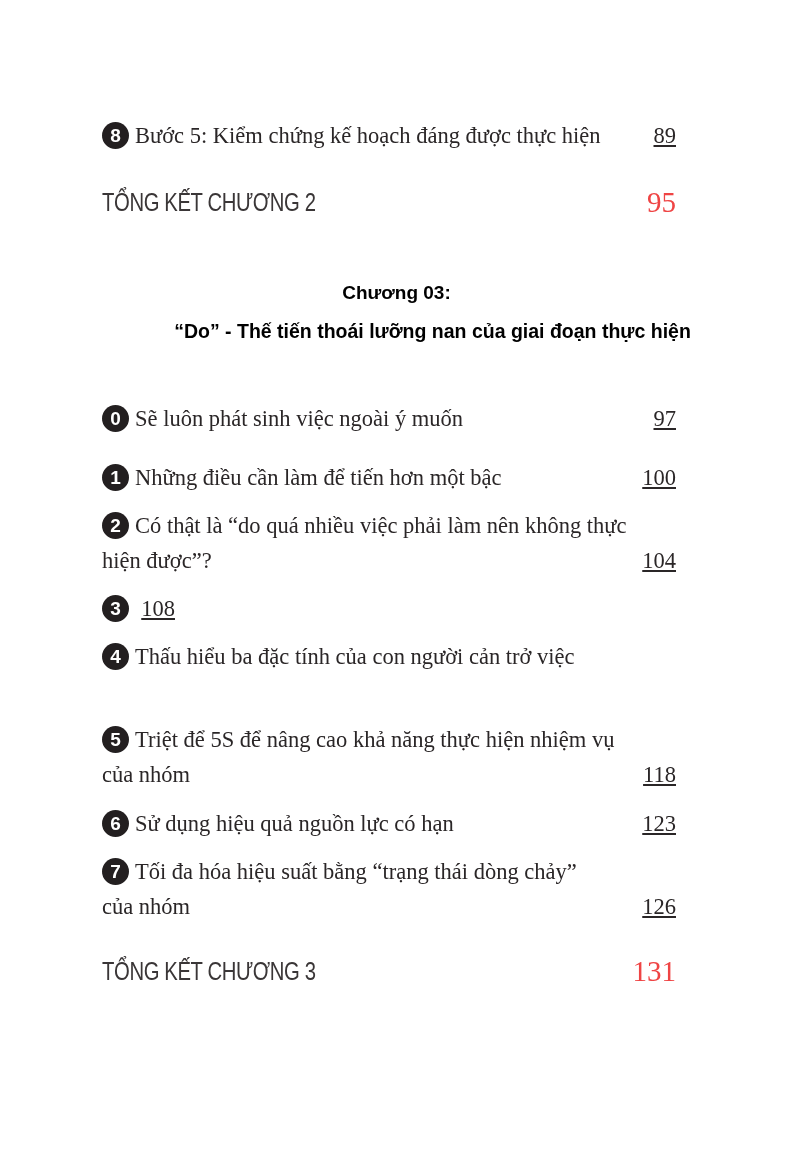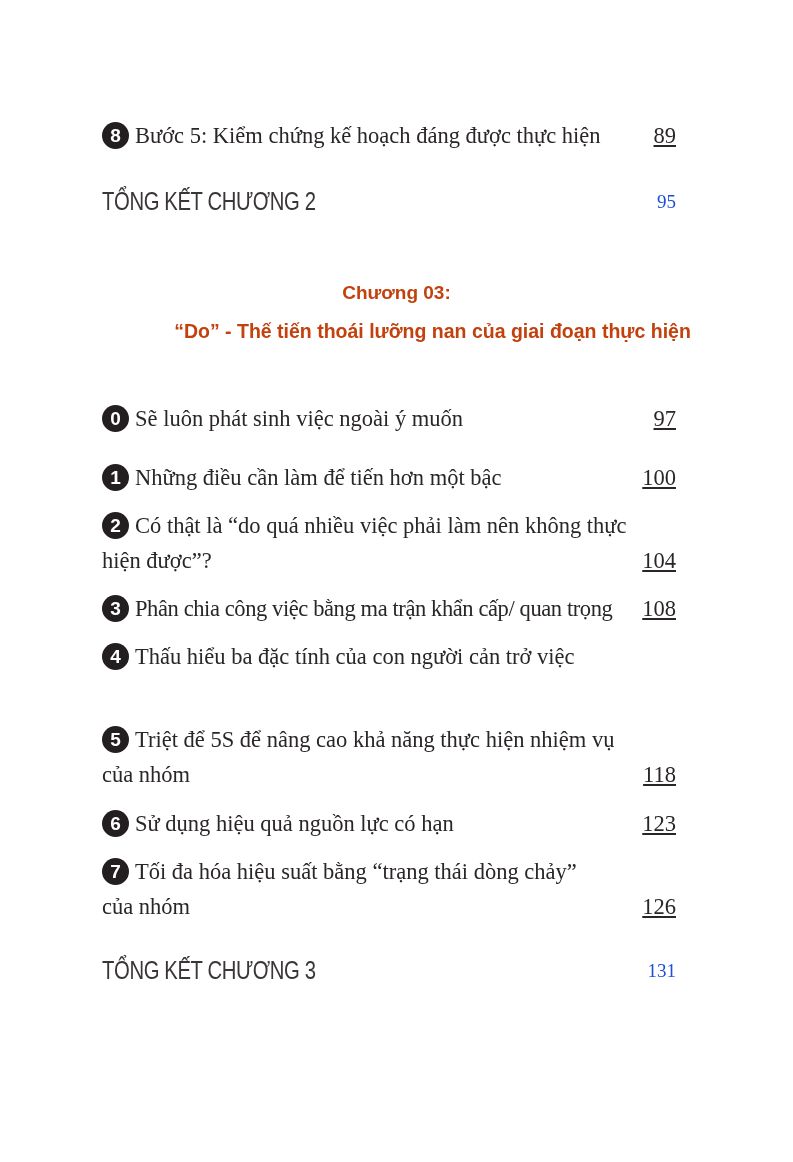--- a/index.html
+++ b/index.html
@@ -27,25 +27,25 @@
       position: absolute; left: 102px; width: 574px;
       display: flex; align-items: center;
     }
     .summary .title {
       flex: 1;
       font-family: "Liberation Sans", "DejaVu Sans", sans-serif;
       font-size: 26px; color: #3a3637; letter-spacing: -0.5px;
       transform: scaleX(0.78); transform-origin: left center;
       white-space: nowrap;
     }
-    .summary .page { font-size: 19px; color: #1d4ed8; }
+    .summary .page { font-size: 29px; color: #ef4444; }
     .chapter-heading {
       position: absolute; left: 0; width: 793px; text-align: center;
       font-family: "Liberation Sans", "DejaVu Sans", sans-serif;
-      font-weight: bold; color: #c2410c;
+      font-weight: bold; color: #000000;
     }
   </style>
 </head>
 <body>
 
 <div class="entry" style="top:118px;">
   <div class="line">
     <span class="badge">8</span>
     <span class="text">Bước 5: Kiểm chứng kế hoạch đáng được thực hiện</span>
     <span class="page">89</span>
@@ -83,21 +83,20 @@
   </div>
   <div class="line">
     <span class="text">hiện được”?</span>
     <span class="page">104</span>
   </div>
 </div>
 
 <div class="entry" style="top:591px;">
   <div class="line">
     <span class="badge">3</span>
-    <span class="text" style="letter-spacing:-0.4px;">Phân chia công việc bằng ma trận khẩn cấp/ quan trọng</span>
     <span class="page">108</span>
   </div>
 </div>
 
 <div class="entry" style="top:639px;">
   <div class="line">
     <span class="badge">4</span>
     <span class="text">Thấu hiểu ba đặc tính của con người cản trở việc</span>
   </div>
 </div>

